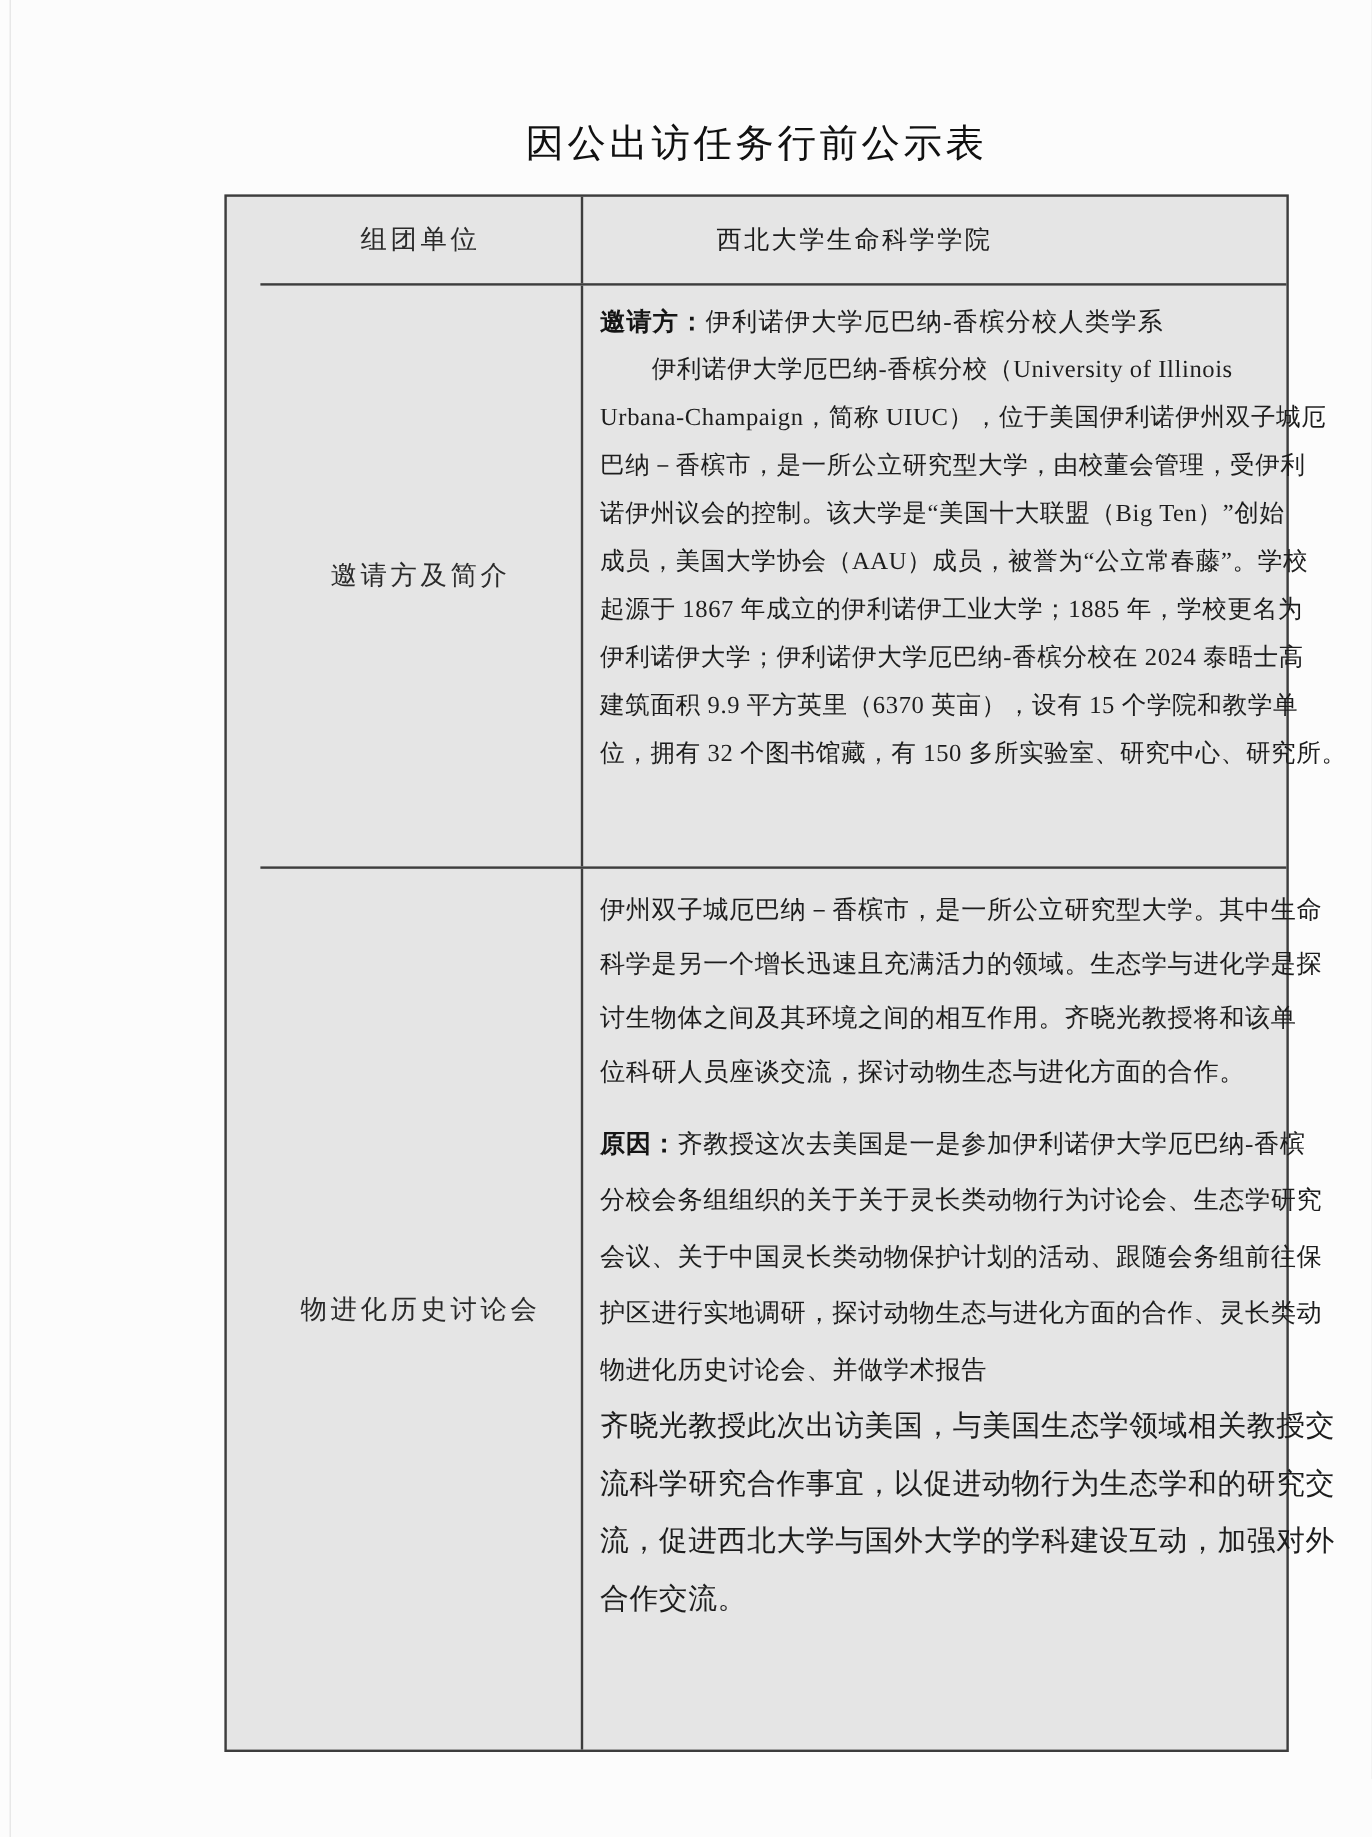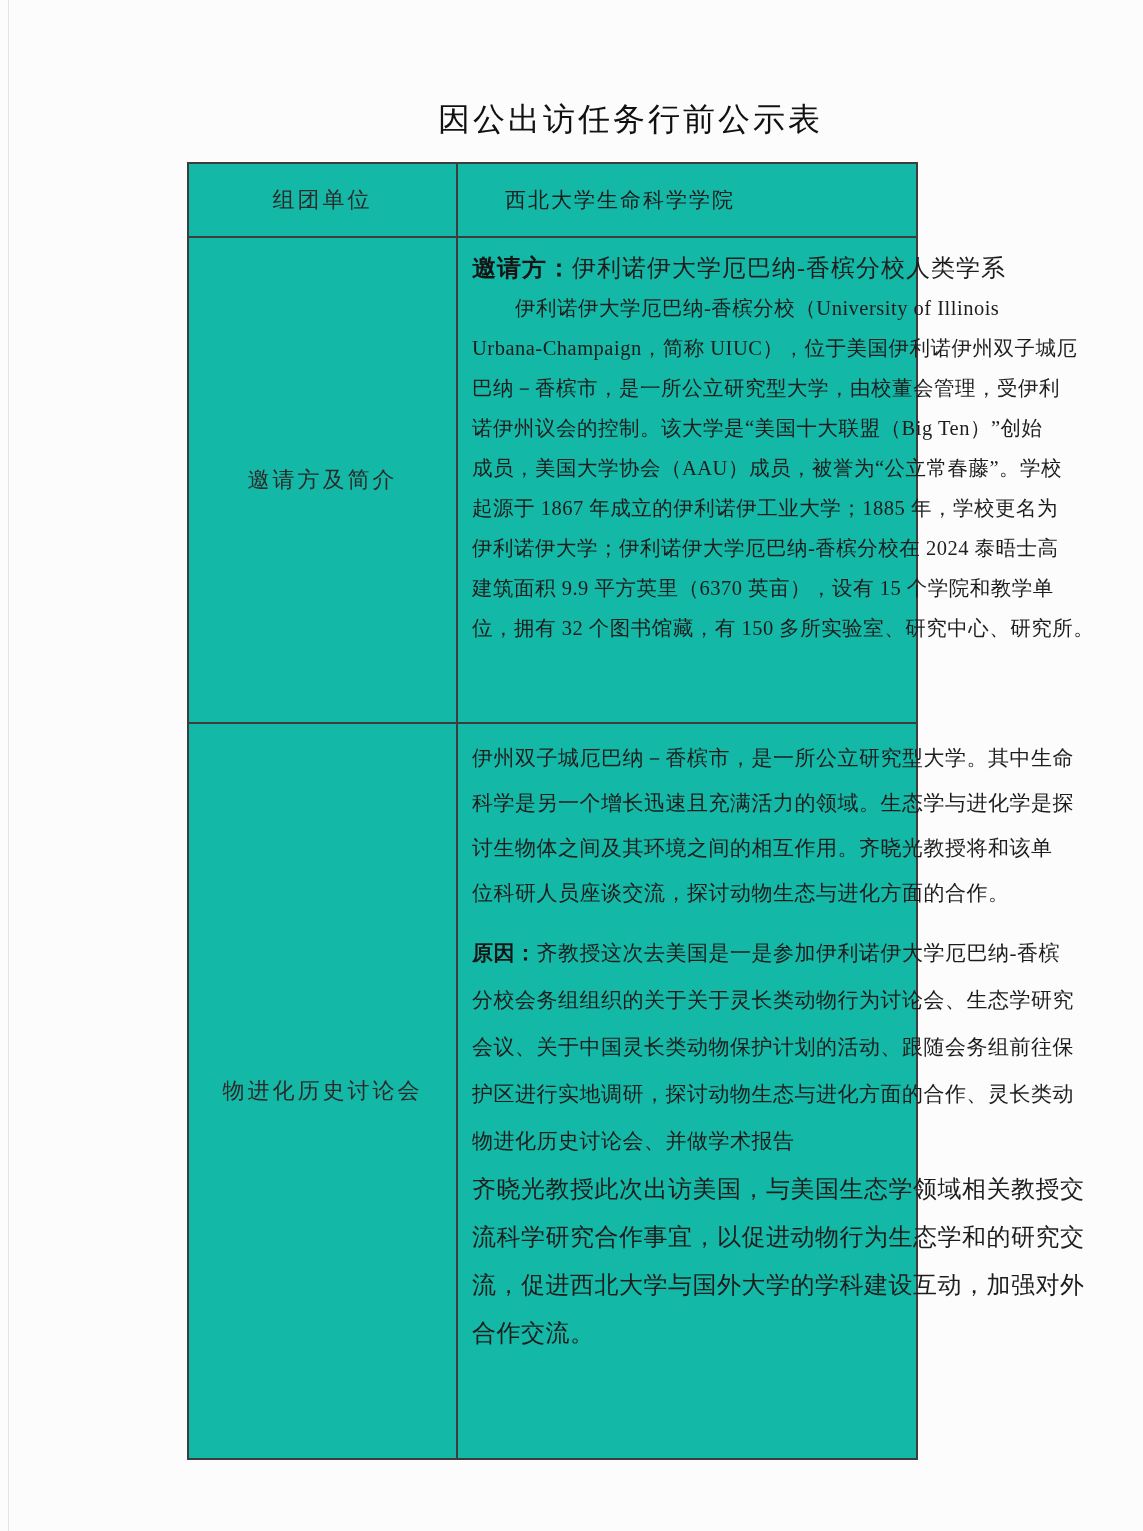--- a/index.html
+++ b/index.html
@@ -18,24 +18,25 @@
   .page-title{
     position:absolute;
     left:187px;top:98px;width:887px;
     text-align:center;
     font-size:32px;font-weight:400;
     letter-spacing:3px;
     color:#111;
   }
   .doc-table{
     position:absolute;
-    left:187px;top:162px;width:731px;
+    left:187px;top:162px;width:887px;
     border:2px solid #3d3d3d;
     box-sizing:border-box;
-    background:#14b8a6;
+    background:#e5e5e5;
+    padding-left:28px;
   }
   .t-row{display:flex;box-sizing:border-box;}
   .t-row.bordered{border-bottom:2px solid #3d3d3d;}
   .label-cell{
     width:269px;min-width:269px;
     border-right:2px solid #3d3d3d;
     box-sizing:border-box;
     display:flex;align-items:center;justify-content:center;
     font-size:22px;
     letter-spacing:3px;
@@ -49,21 +50,21 @@
   .row-1{height:74px;}
   .row-1 .content-cell{
     display:flex;align-items:center;justify-content:center;
     font-size:21px;letter-spacing:2px;
   }
   .row-1 .center-nudge{position:relative;left:-68px;}
   .row-2{height:486px;}
   .row-2 .content-cell{padding-top:10px;}
   .row-3{height:734px;}
   .row-3 .content-cell{padding-top:12px;}
-  .inviter-line{font-size:24px;line-height:40px;letter-spacing:1px;}
+  .inviter-line{font-size:21px;line-height:40px;letter-spacing:1px;}
   .lbl-bold{font-weight:700;color:#151515;}
   .brief-head{font-size:21px;font-weight:700;line-height:40px;color:#151515;}
   .brief-para .tline{
     font-size:20.5px;line-height:40px;
     white-space:nowrap;letter-spacing:0.5px;
   }
   .brief-para .tline.indent{text-indent:2.1em;}
   .bg-para .tline,.bg-first{
     font-size:21px;line-height:45px;
     white-space:nowrap;letter-spacing:0.5px;

